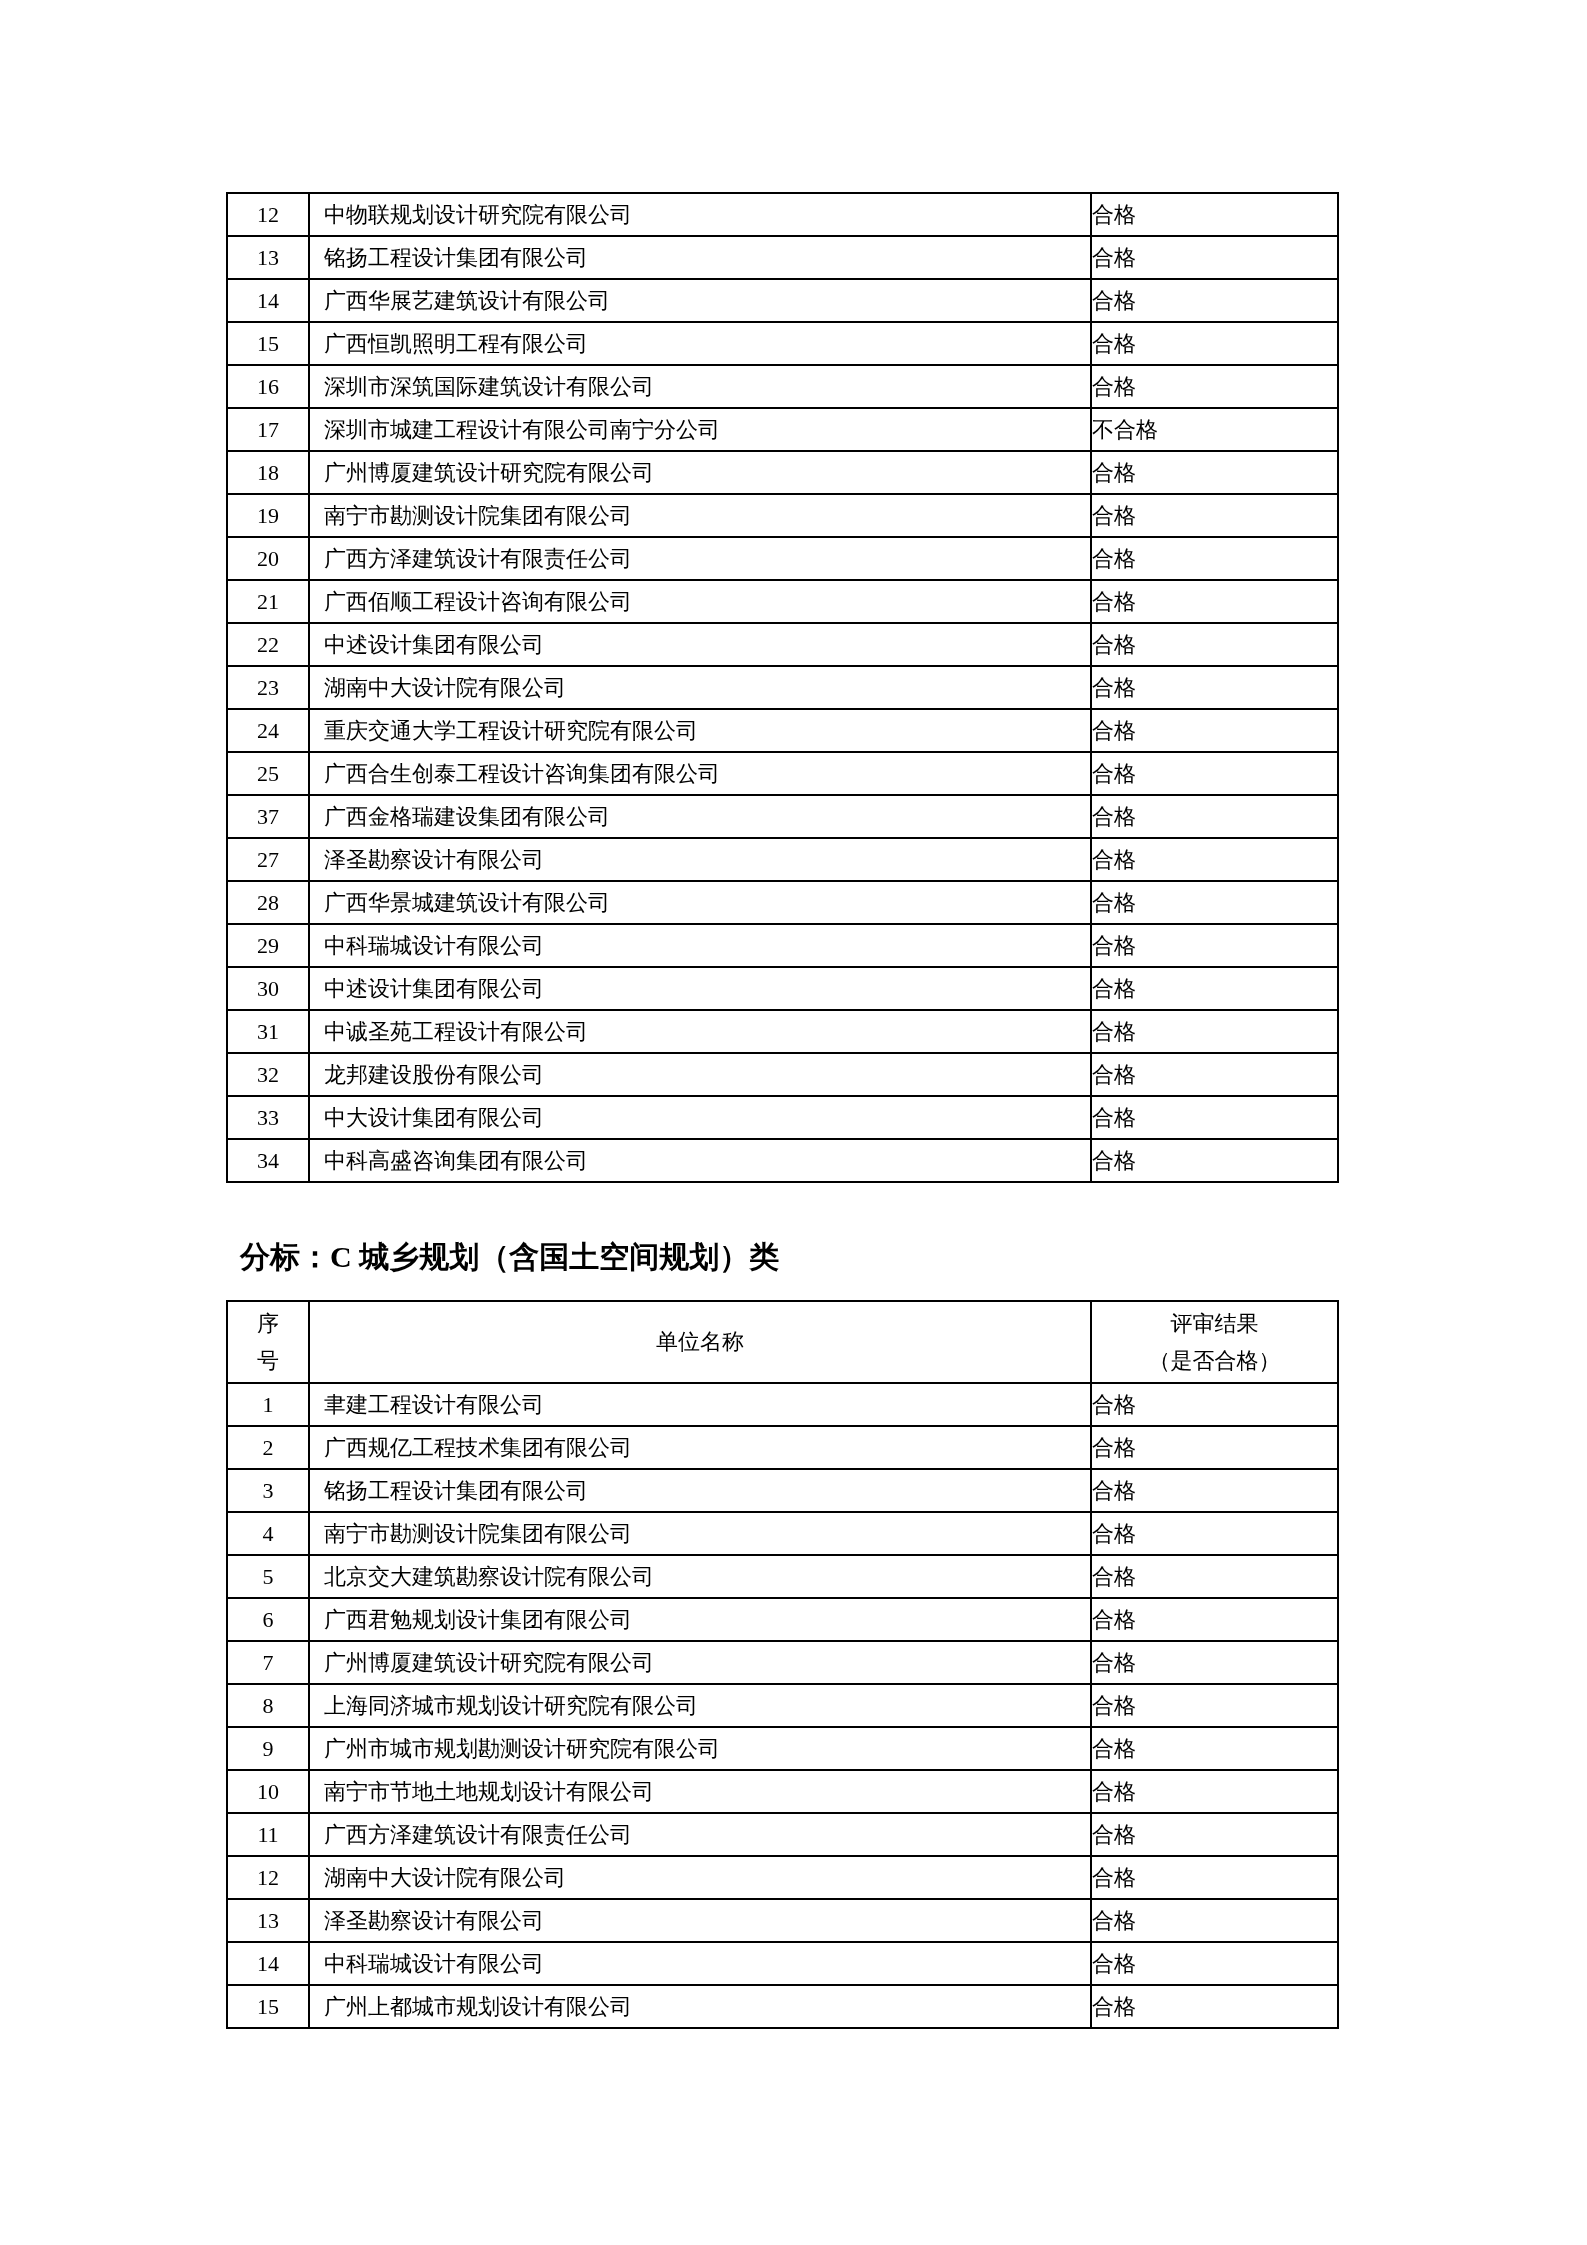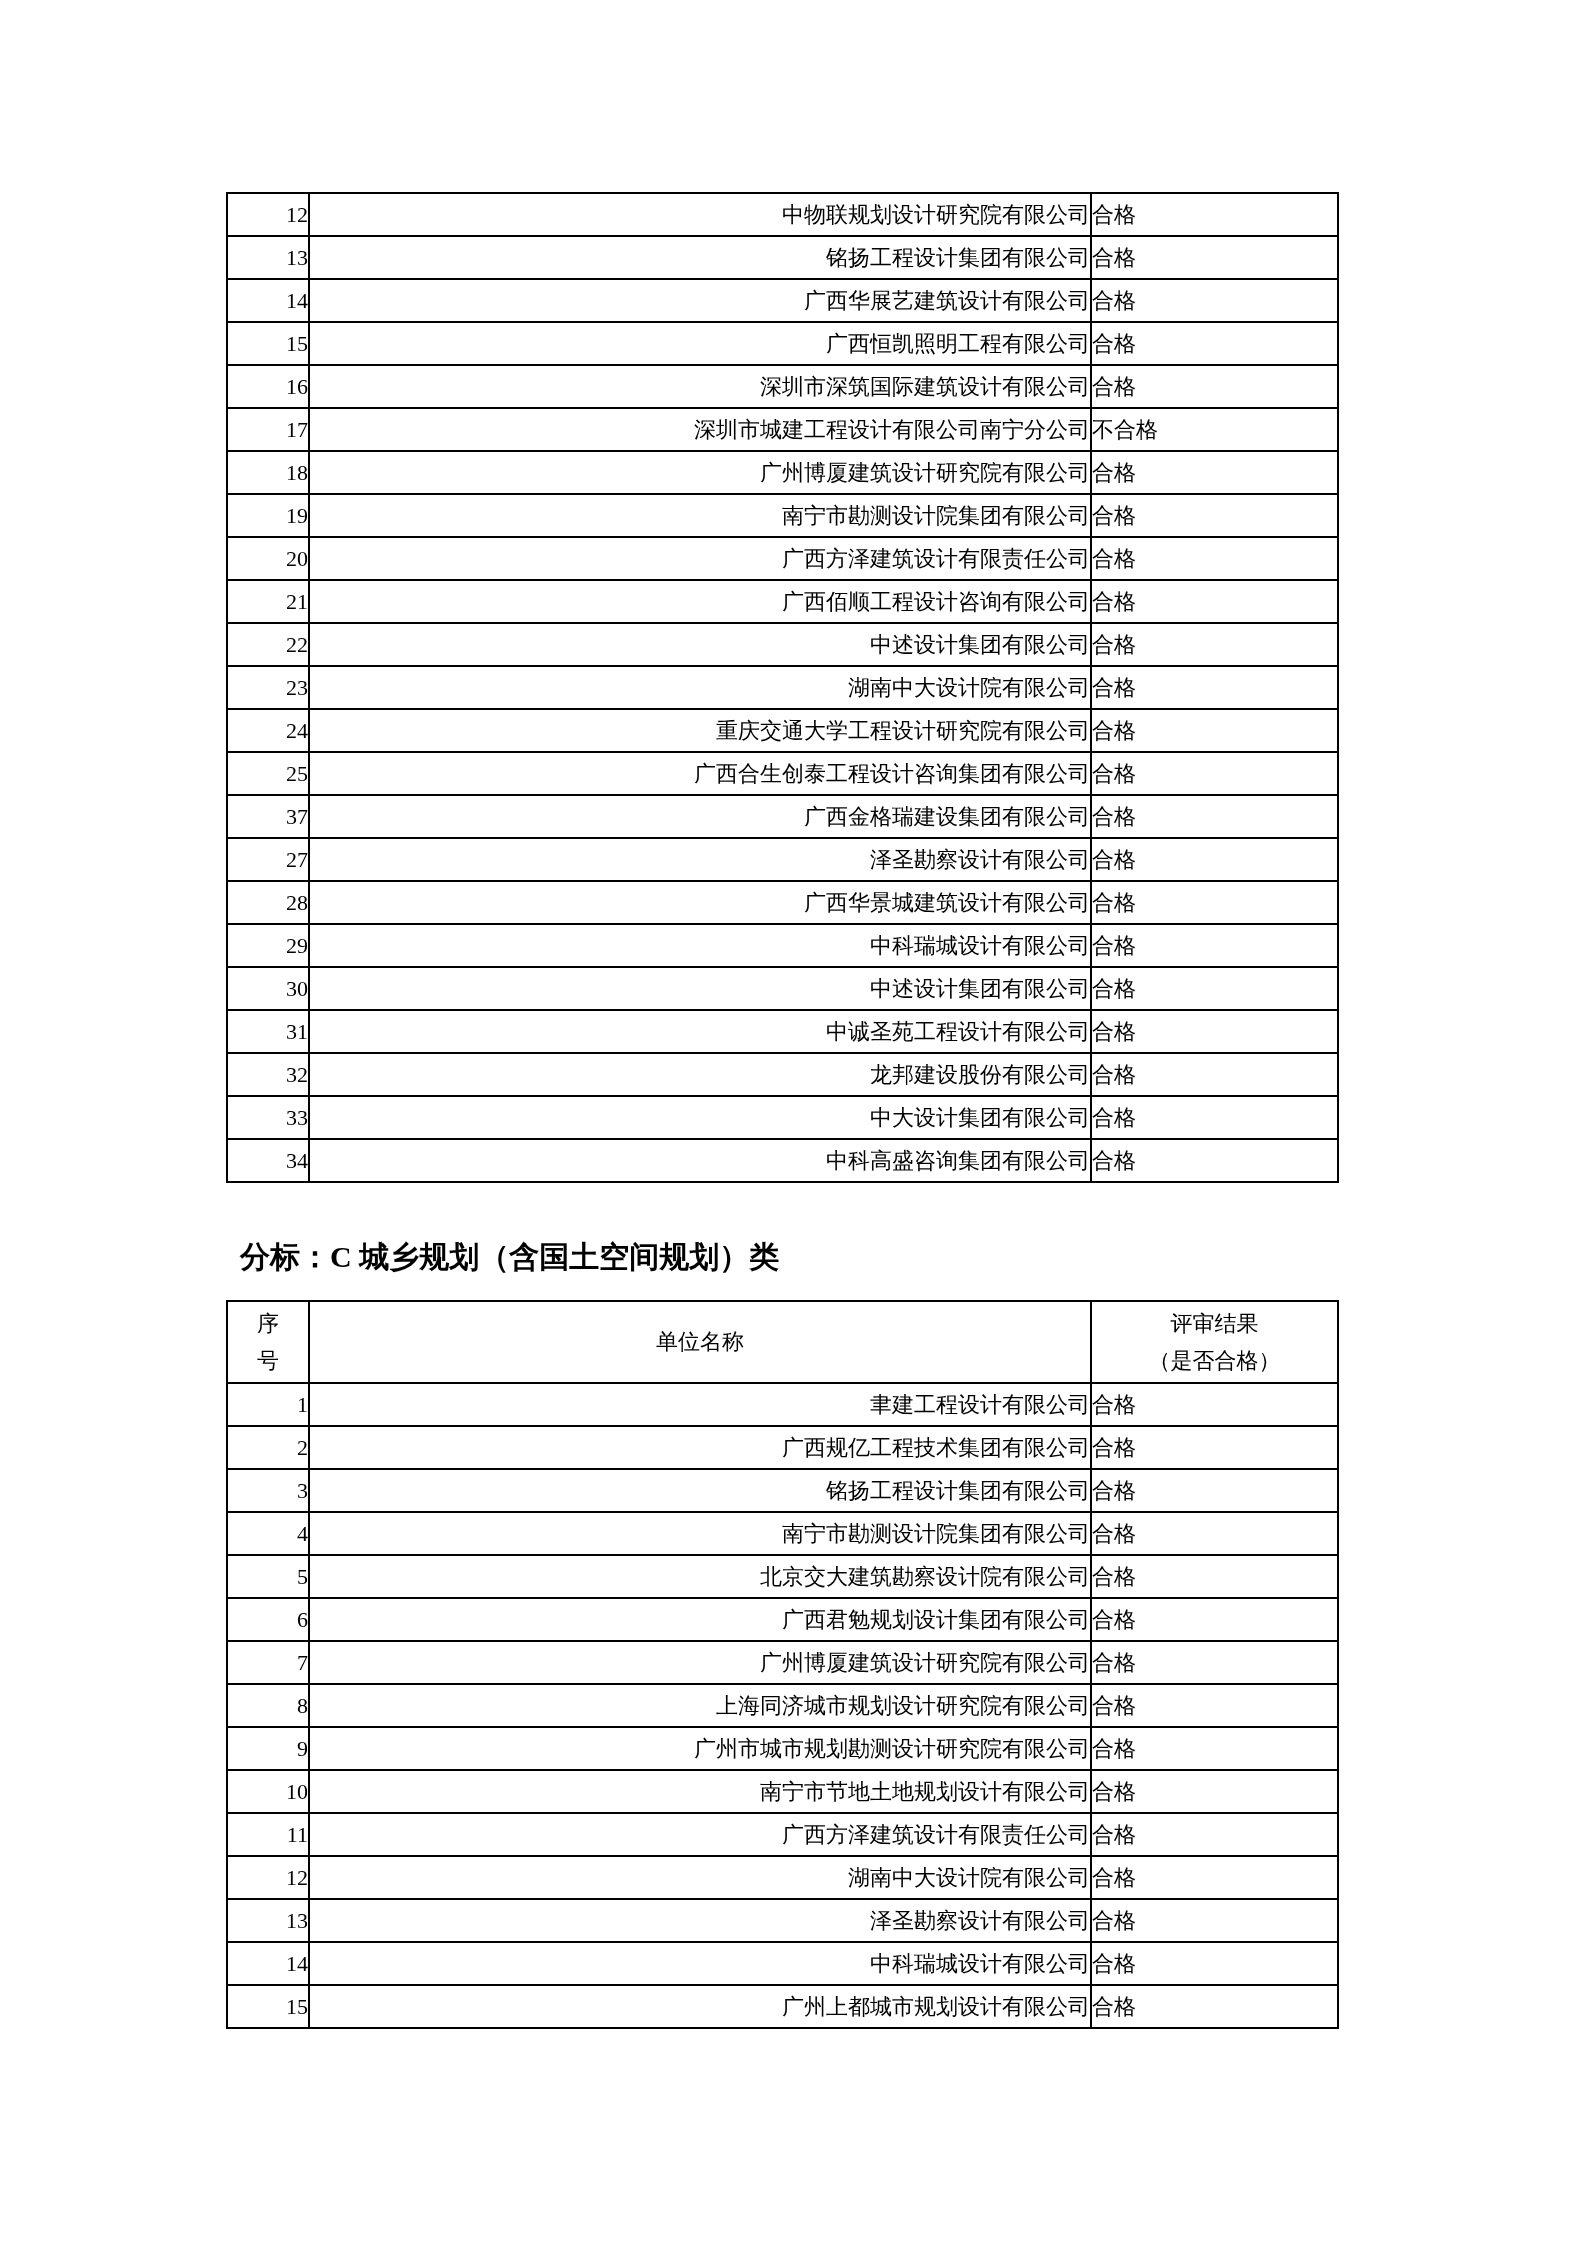--- a/index.html
+++ b/index.html
@@ -28,22 +28,22 @@
     font-weight: normal;
     vertical-align: middle;
     padding: 0;
     overflow: hidden;
     white-space: nowrap;
   }
   .review-table td { height: 41px; }
   .col-seq    { width: 82px; }
   .col-name   { width: 782px; }
   .col-result { width: 247px; }
-  td.cell-seq    { text-align: right; }
-  td.cell-name   { text-align: right; padding-left: 14px; border-radius: 21px; }
+  td.cell-seq    { text-align: center; }
+  td.cell-name   { text-align: left; padding-left: 14px; border-radius: 21px; }
   td.cell-result { text-align: left; font-family: Liberation Serif, serif; }
   .table1 { left: 226px; top: 192px; }
   .table2 { left: 226px; top: 1300px; }
   .table2 thead th { height: 80px; text-align: center; }
   .th-stack div { line-height: 37px; }
   .section-heading {
     position: absolute;
     left: 240px;
     top: 1240px;
     margin: 0;

